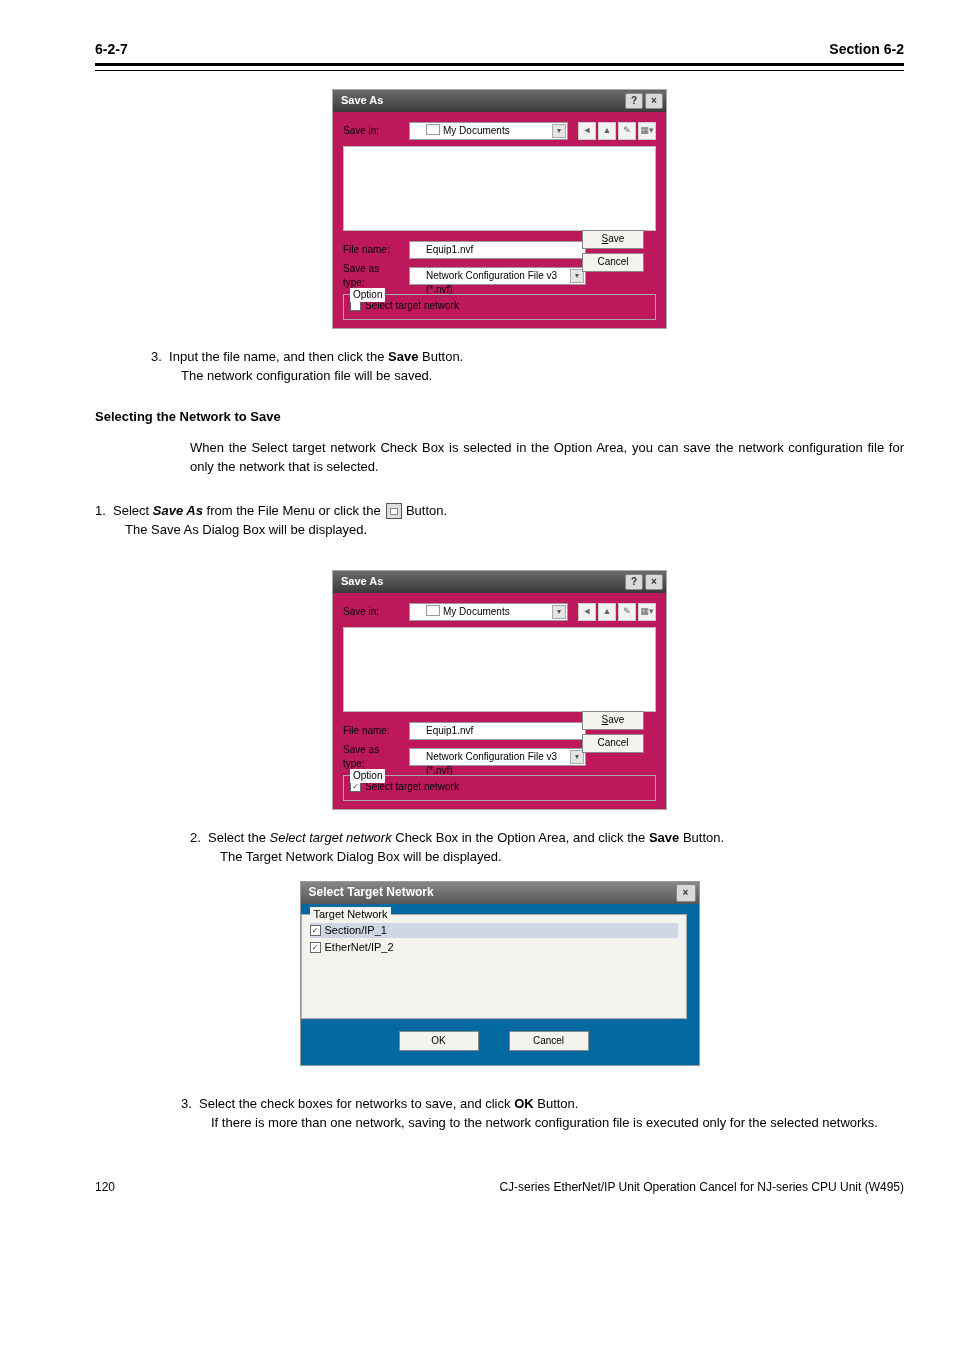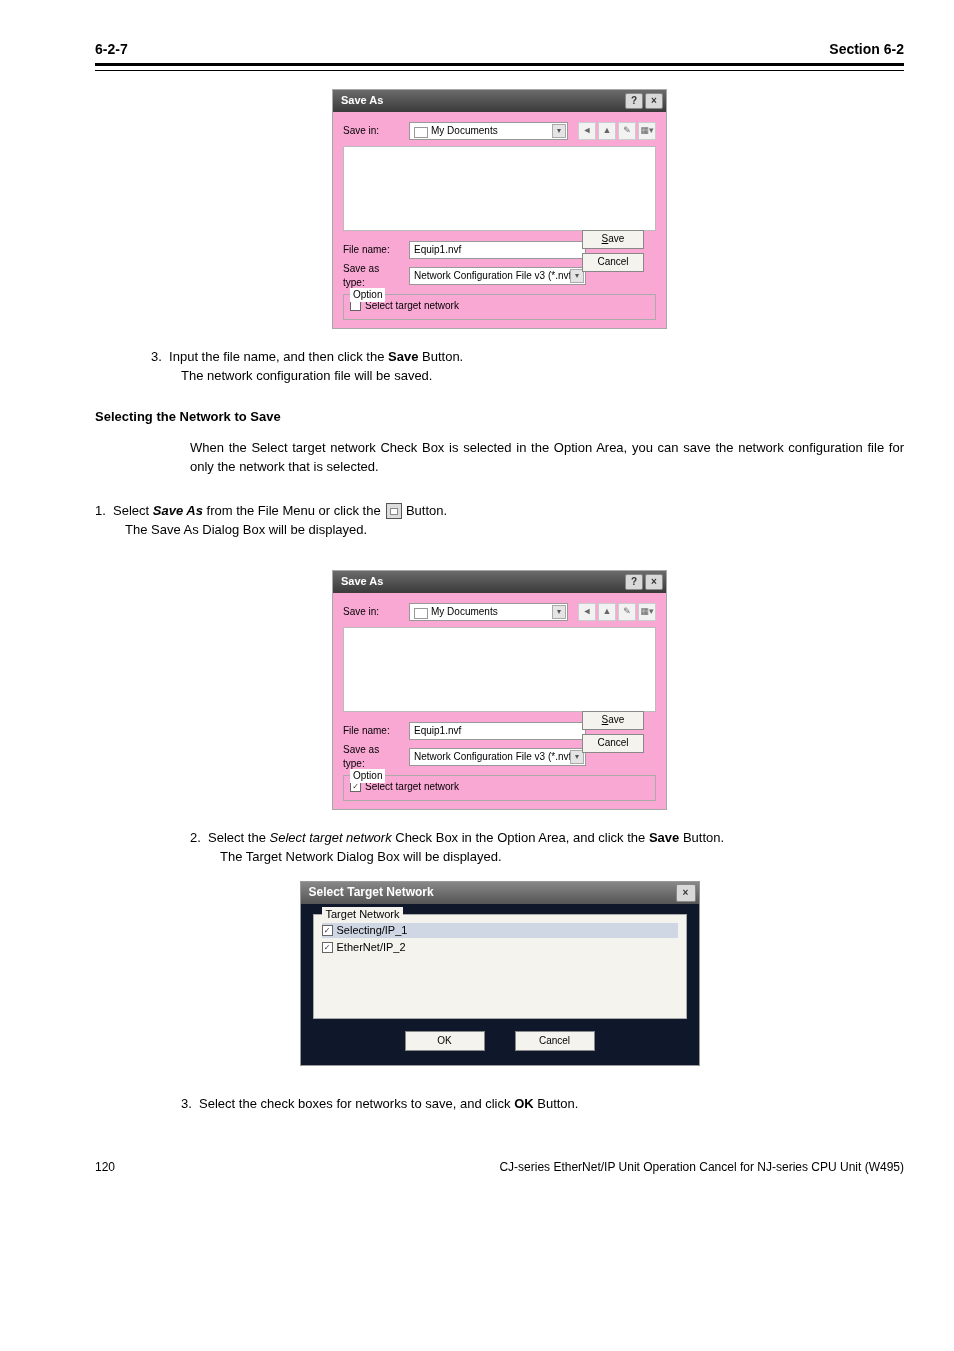--- a/index.html
+++ b/index.html
@@ -52,31 +52,31 @@
   }
   .titlebar .right { display: flex; gap: 2px; }
   .win-btn {
     width: 18px; height: 16px;
     background: #d9d9d9;
     border: 1px solid #888;
     border-radius: 2px;
     display: flex; align-items: center; justify-content: center;
     font-size: 10px; color: #333;
   }
-  .dlg-body { padding: 10px 10px 8px 10px; background: #f9a8d4; font-size: 10px; }
+  .dlg-body { padding: 10px 10px 8px 10px; background: #be185d; font-size: 10px; }
   .row { display: flex; align-items: center; gap: 6px; margin-bottom: 3px; }
   .lbl { width: 60px; font-size: 10px; }
   .combo, .txt {
     flex: 1;
     border: 1px solid #999;
     background: #fff;
     height: 18px;
-    padding: 1px 4px;
+    padding: 1px 16px;
     font-size: 10px;
-    display: flex; align-items: flex-end;
+    display: flex; align-items: flex-start;
     position: relative;
   }
   .combo .arrow, .dd-arrow {
     position: absolute; right: 1px; top: 1px;
     width: 14px; height: 14px;
     background: #e4e4e4;
     border: 1px solid #aaa;
     display: flex; align-items: center; justify-content: center;
     font-size: 8px; color: #555;
   }
@@ -146,21 +146,21 @@
     margin: 14px auto 28px auto;
     border: 1px solid #999;
     background: #f4f3ee;
   }
   .stn-titlebar {
     display:flex; align-items:center; justify-content:space-between;
     background: linear-gradient(#888,#555);
     color:#fff; height:22px; padding:0 3px 0 8px;
     font-size:12px; font-weight: bold;
   }
-  .stn-body { background:#0f172a; padding: 10px 12px 14px 12px; }
+  .stn-body { background:#0369a1; padding: 10px 12px 14px 0; }
   .stn-fieldset {
     border: 1px solid #aaa;
     padding: 8px 8px 60px 8px;
     position: relative;
     background:#f4f3ee;
   }
   .stn-fieldset .legend {
     position: absolute; top:-8px; left:8px;
     background:#f4f3ee; padding:0 4px; font-size:11px;
   }
@@ -332,34 +332,35 @@
 <div class="stn-dialog">
   <div class="stn-titlebar">
     <span>Select Target Network</span>
     <div class="win-btn" style="width:20px;height:18px;">×</div>
   </div>
   <div class="stn-body">
     <div class="stn-fieldset">
       <div class="legend">Target Network</div>
       <div class="stn-item sel">
         <div class="checkbox">✓</div>
-        <span>Selecting/IP_1</span>
+        <span>Section/IP_1</span>
       </div>
       <div class="stn-item">
         <div class="checkbox">✓</div>
         <span>EtherNet/IP_2</span>
       </div>
     </div>
     <div class="stn-btns">
       <div class="btn">OK</div>
       <div class="btn">Cancel</div>
     </div>
   </div>
 </div>
 
 <div class="bodytext para-step" style="margin-left:86px; text-align:justify;">
   <span>3.</span>&nbsp;&nbsp;<span>Select the check boxes for networks to save, and click </span><b>OK</b><span> Button.</span><br>
+  <span>If there is more than one network, saving to the network configuration file is executed only for the selected networks.</span>
 </div>
 
 <div class="footer">
   <span>120</span>
   <span>CJ-series EtherNet/IP Unit Operation Cancel for NJ-series CPU Unit (W495)</span>
 </div>
 
 </body></html>

